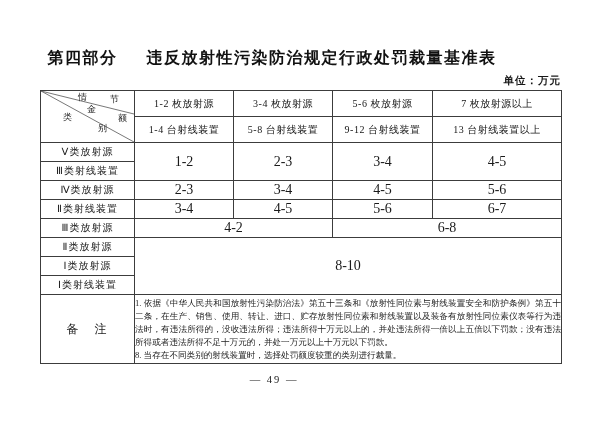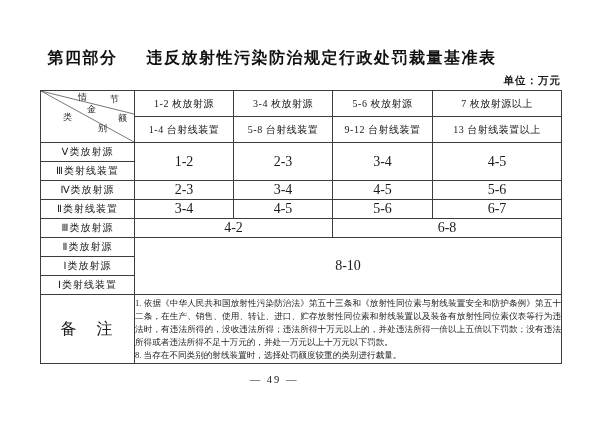--- a/index.html
+++ b/index.html
@@ -61,21 +61,21 @@
   }
   td.corner{position:relative;}
   td.corner svg{position:absolute;left:0;top:0;}
   td.corner .diag-txt{
     position:absolute;
     font-size:9px;
     color:#1a1a1a;
     line-height:9px;
   }
   td.remark-label{
-    font-size:16px;
+    font-size:12px;
     letter-spacing:2px;
   }
   td.remark-body{
     text-align:left;
     vertical-align:top;
     padding:3px 6px 0 6px;
   }
   td.remark-body p{
     margin:0;
     font-size:8.6px;

